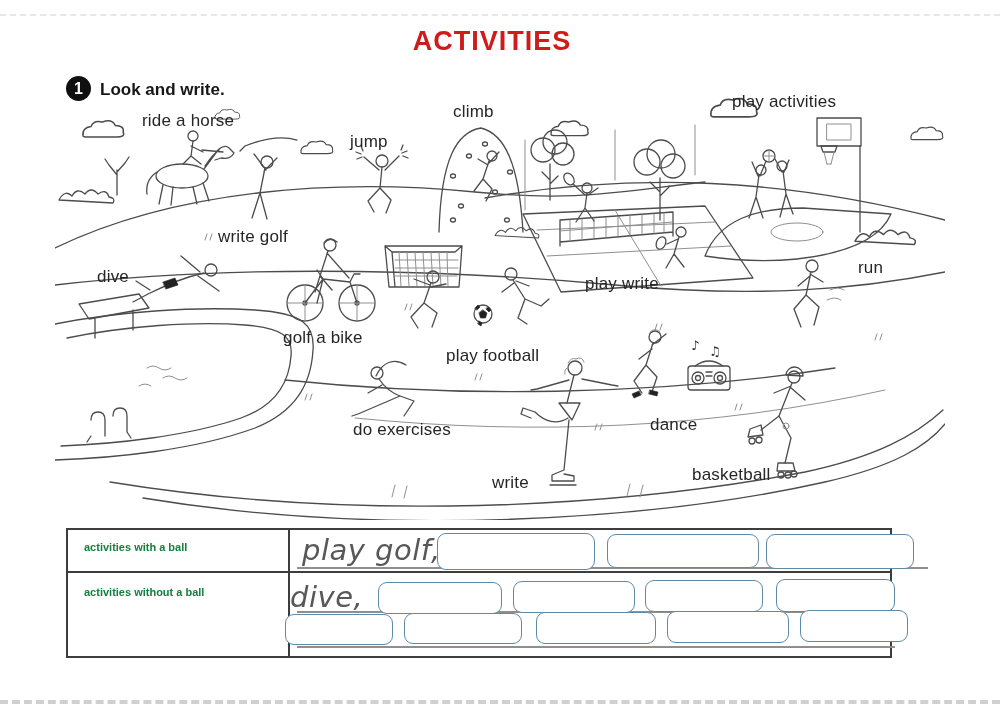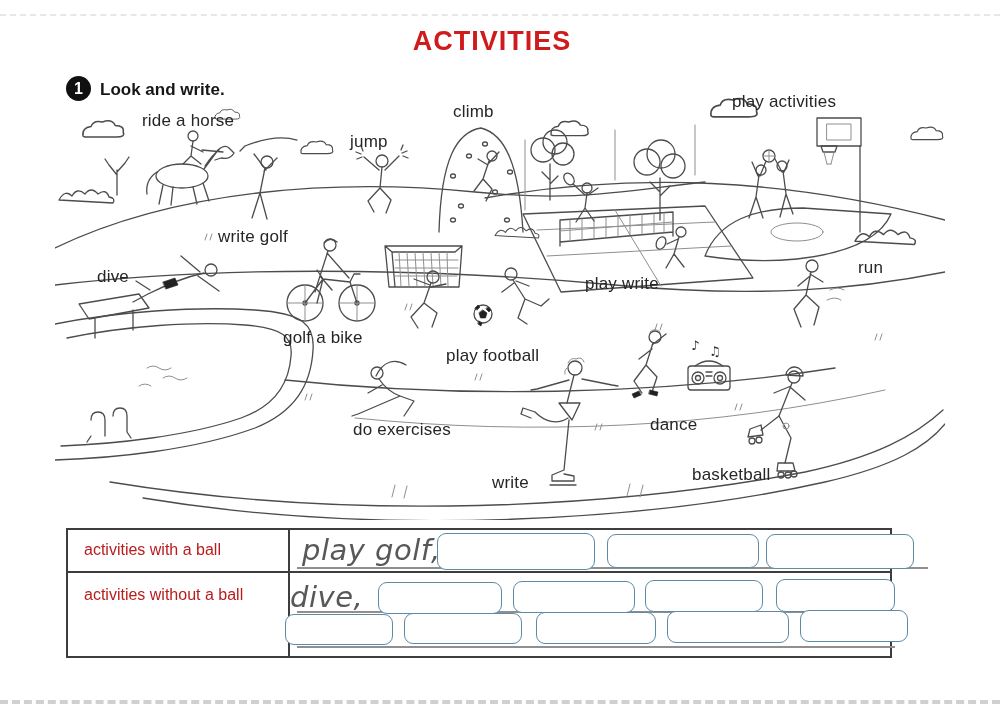--- a/index.html
+++ b/index.html
@@ -25,21 +25,21 @@
   }
   .scene svg .soft{stroke:#8f8f8f;stroke-width:1;}
   .scene svg .fill{fill:#222;stroke:#222;stroke-width:.6;}
   .scene svg text.note{fill:#333;stroke:none;font-size:13px;font-family:"DejaVu Sans",sans-serif;}
   .scene-label{
     position:absolute;white-space:nowrap;font-size:17px;color:#262626;letter-spacing:.2px;
   }
   .tbl{position:absolute;left:66px;top:528px;width:822px;height:126px;border:2px solid #3d3d3d;background:transparent;}
   .tbl-divider-h{position:absolute;left:0;right:0;top:41px;border-top:2px solid #3d3d3d;}
   .tbl-divider-v{position:absolute;left:220px;top:0;bottom:0;border-left:2px solid #3d3d3d;}
-  .tbl-label{position:absolute;left:16px;font-size:16px;color:#b91c1c;}
+  .tbl-label{position:absolute;left:16px;font-size:11px;color:#15803d;font-weight:bold;}
   .tbl-label.r1{top:11px;}
   .tbl-label.r2{top:56px;}
   .hand{
     position:absolute;font-family:"DejaVu Sans",sans-serif;font-style:italic;
     font-size:29px;color:#585858;letter-spacing:.5px;
   }
   .wline{position:absolute;height:2px;background:#8f8f8f;}
   .ans{
     position:absolute;box-sizing:border-box;border:1.6px solid #5f8aa6;border-radius:9px;
     background:#fff;outline:none;padding:0 6px;font-size:18px;color:#333;

